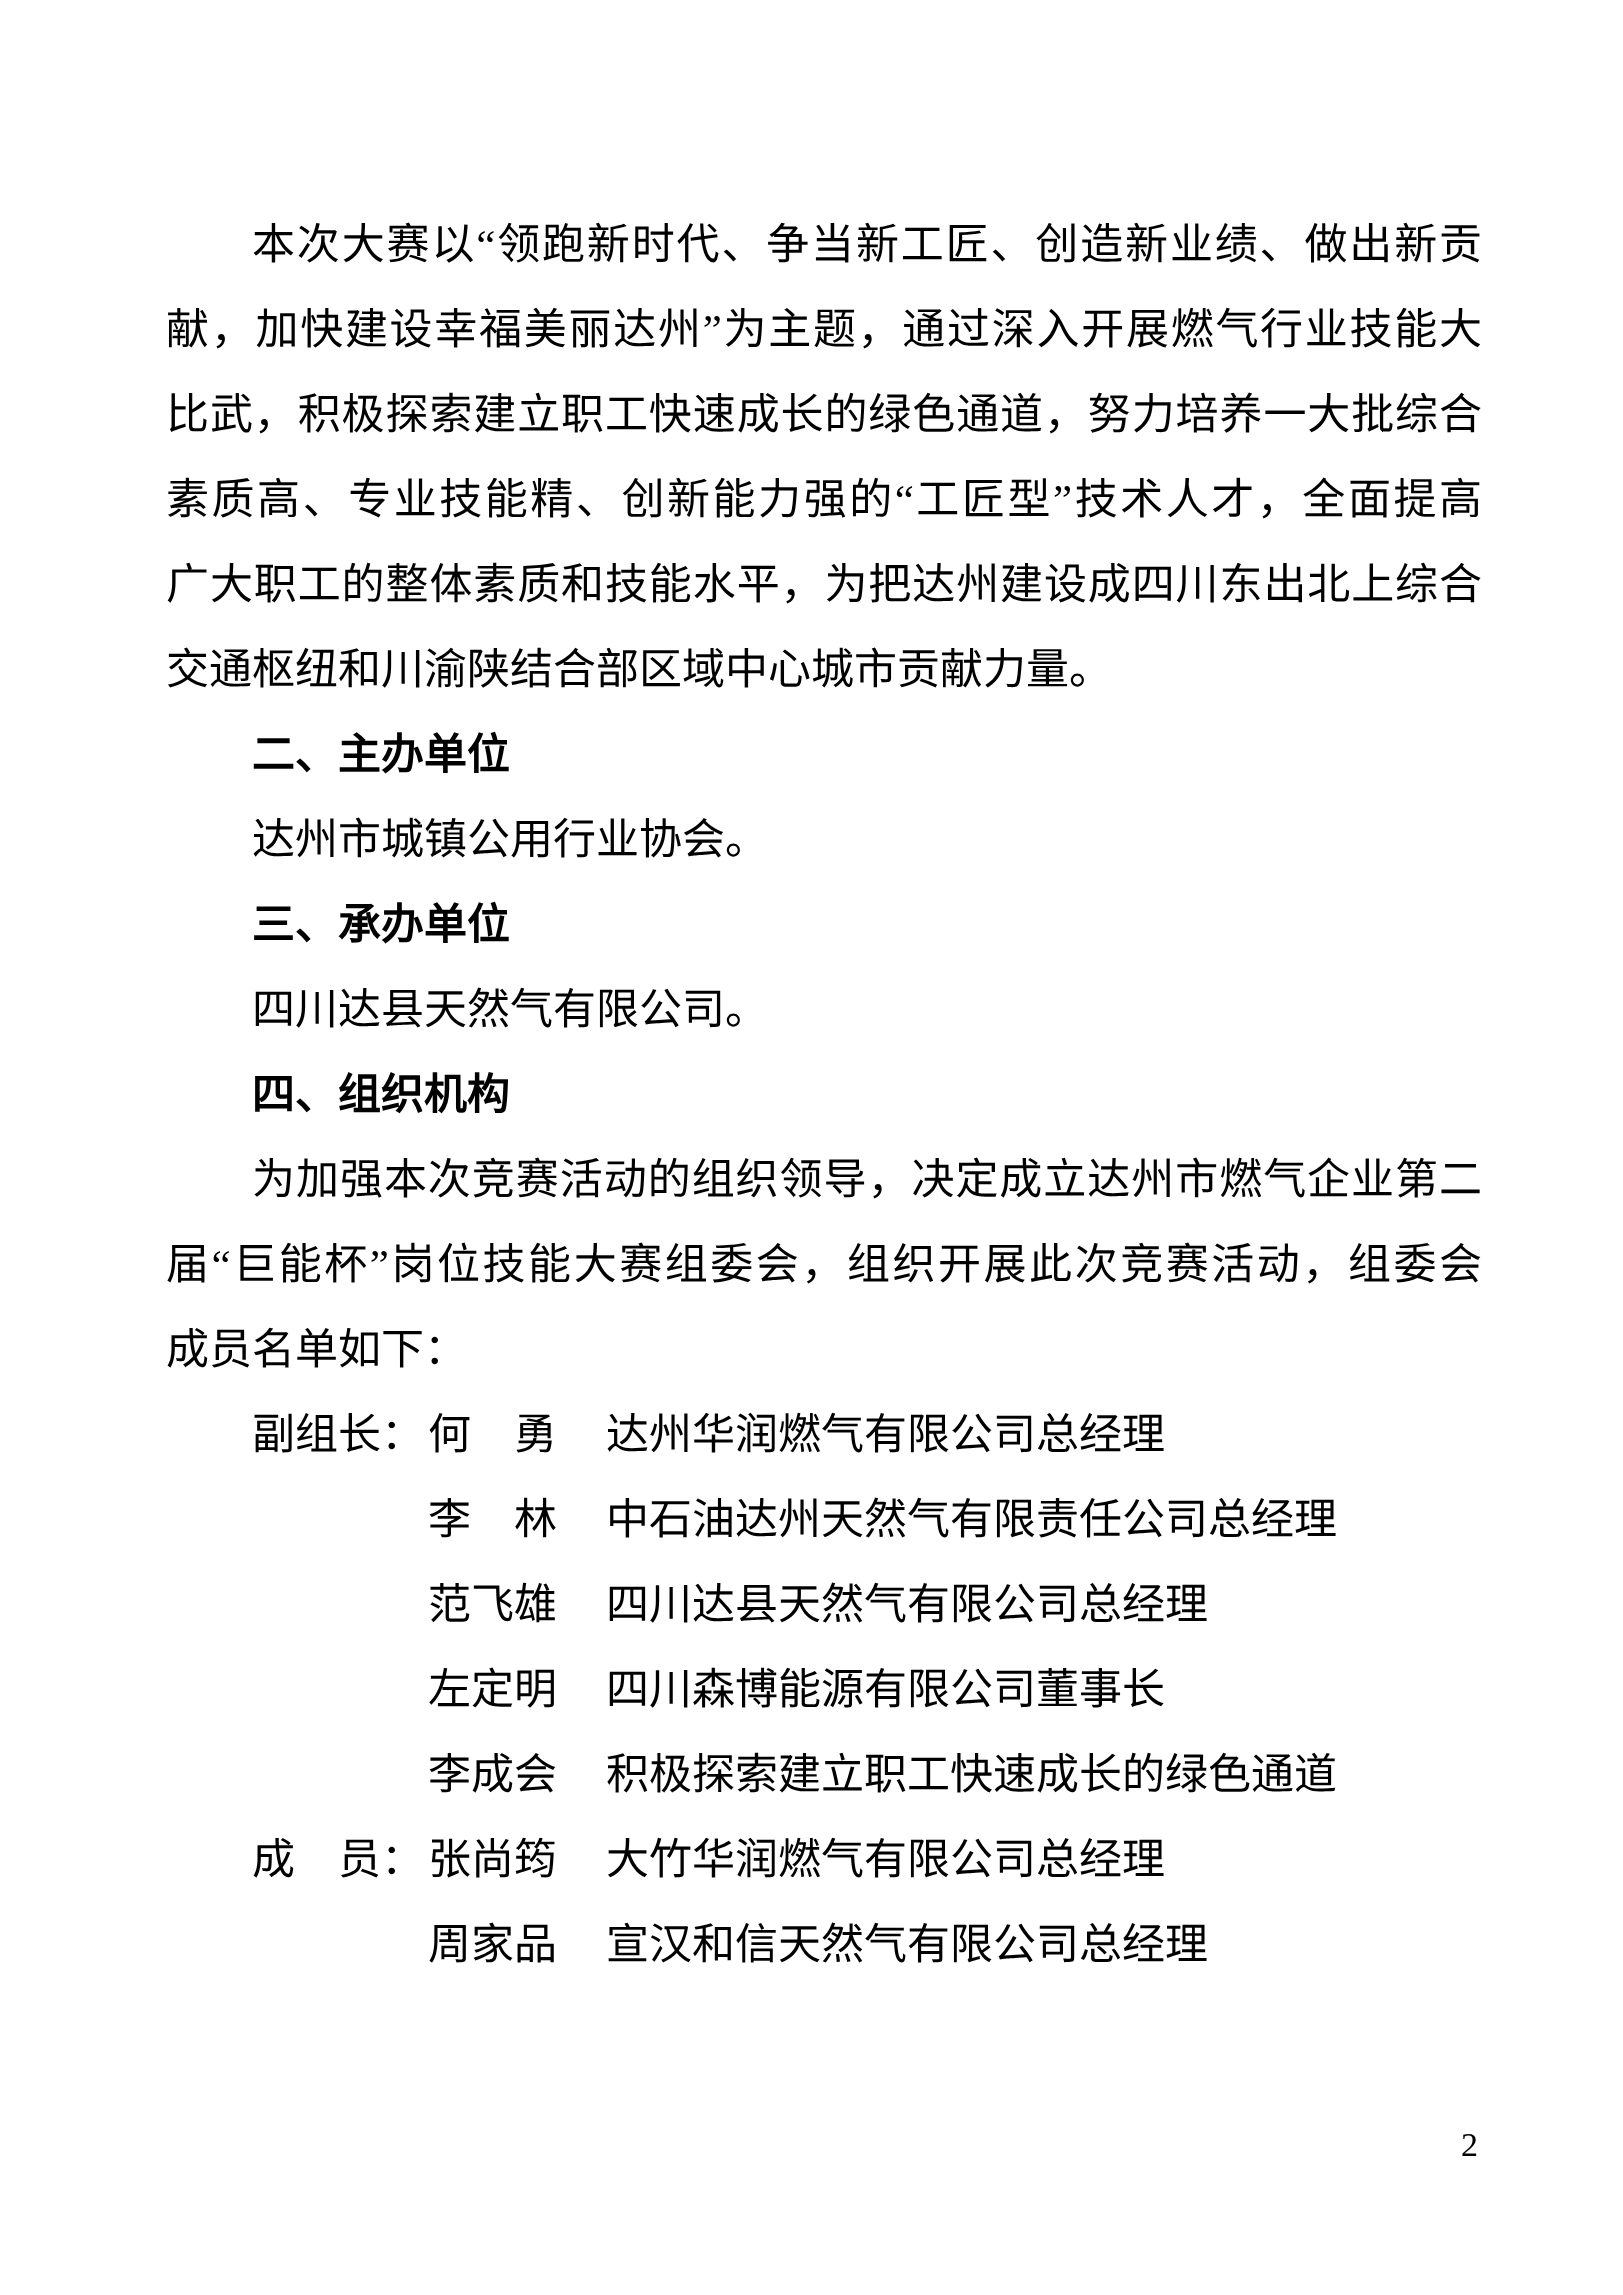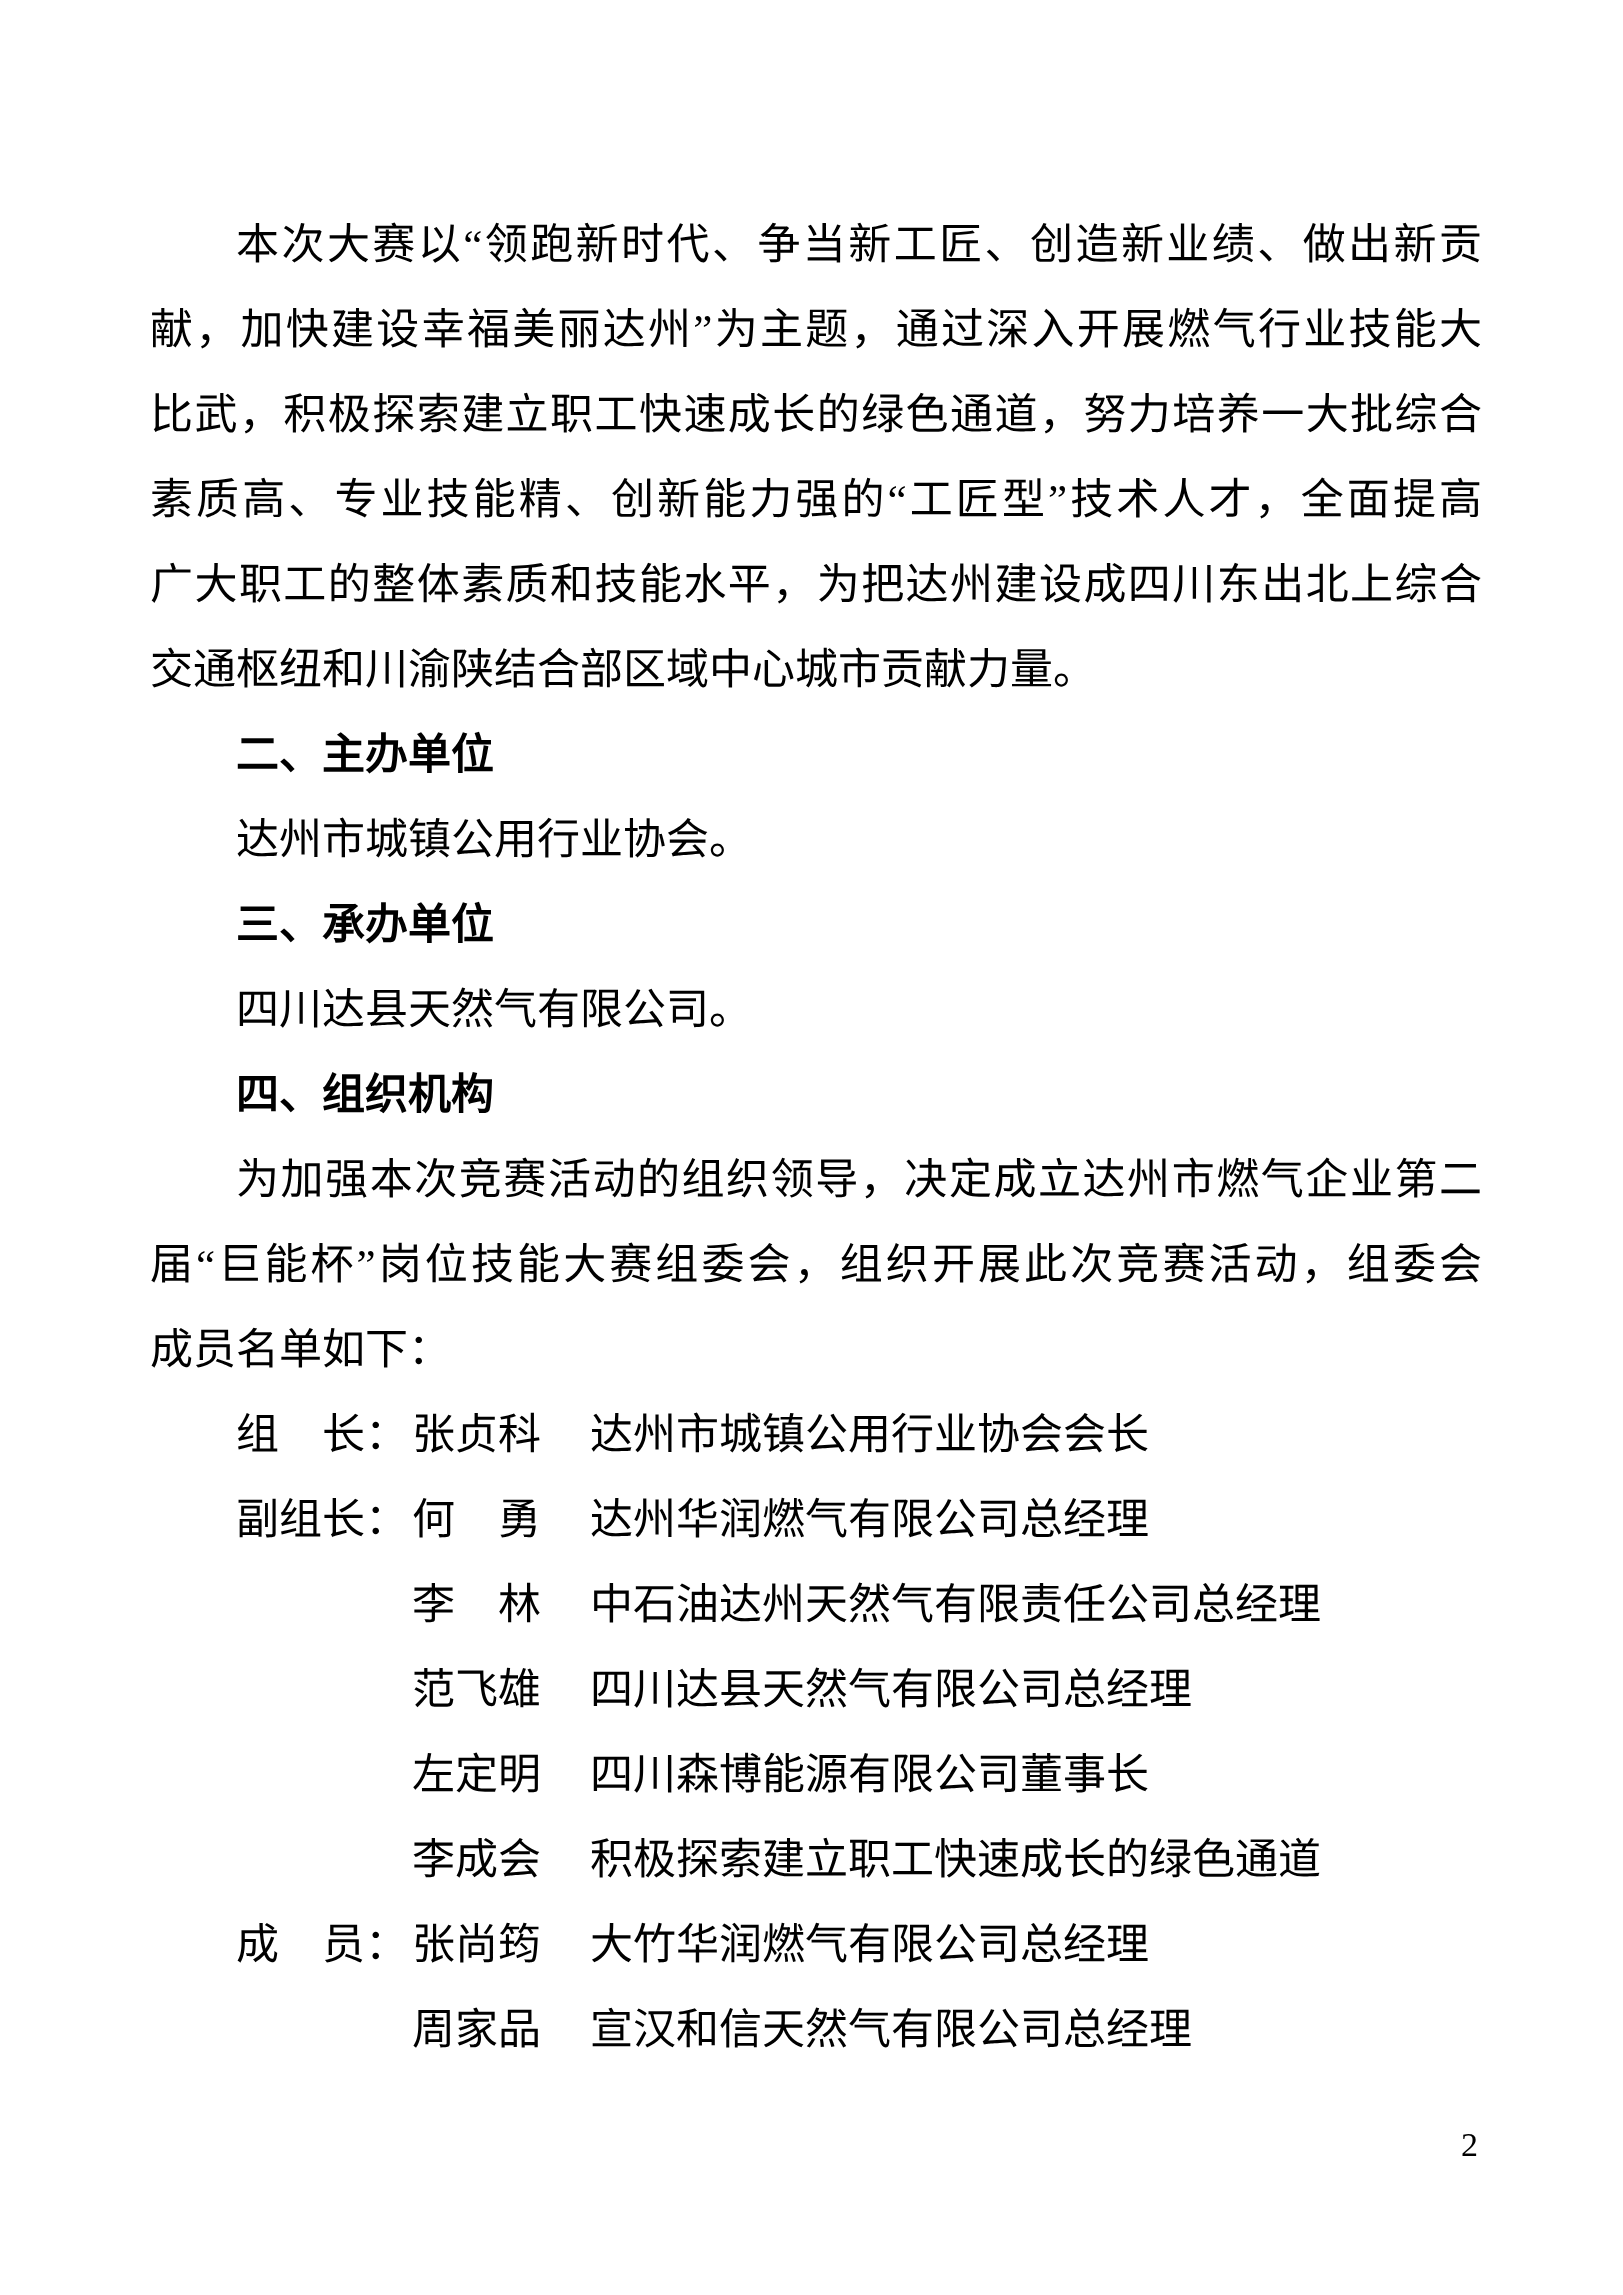--- a/index.html
+++ b/index.html
@@ -17,20 +17,21 @@
   }
   .textblock {
     position: absolute;
     left: 150px;
     top: 202px;
     width: 1332px;
   }
   .line, .row {
     height: 85px;
     line-height: 85px;
+    margin-left: 16px;
   }
   .line {
     font-size: 43px;
     color: #000000;
     white-space: pre;
   }
   .serif {
     font-family: "Liberation Serif", "DejaVu Serif", serif;
   }
   .heading {
@@ -87,25 +88,20 @@
 
     <div class="line heading">三、承办单位</div>
     <div class="line serif indent">四川达县天然气有限公司。</div>
 
     <div class="line heading">四、组织机构</div>
     <div class="line serif indent just">为加强本次竞赛活动的组织领导，决定成立达州市燃气企业第二</div>
     <div class="line serif just">届“巨能杯”岗位技能大赛组委会，组织开展此次竞赛活动，组委会</div>
     <div class="line serif">成员名单如下：</div>
 
     <div class="row">
-      <span class="role">组　长：</span>
-      <span class="name">张贞科</span>
-      <span class="org">达州市城镇公用行业协会会长</span>
-    </div>
-    <div class="row">
       <span class="role">副组长：</span>
       <span class="name">何　勇</span>
       <span class="org">达州华润燃气有限公司总经理</span>
     </div>
     <div class="row">
       <span class="role"></span>
       <span class="name">李　林</span>
       <span class="org">中石油达州天然气有限责任公司总经理</span>
     </div>
     <div class="row">

